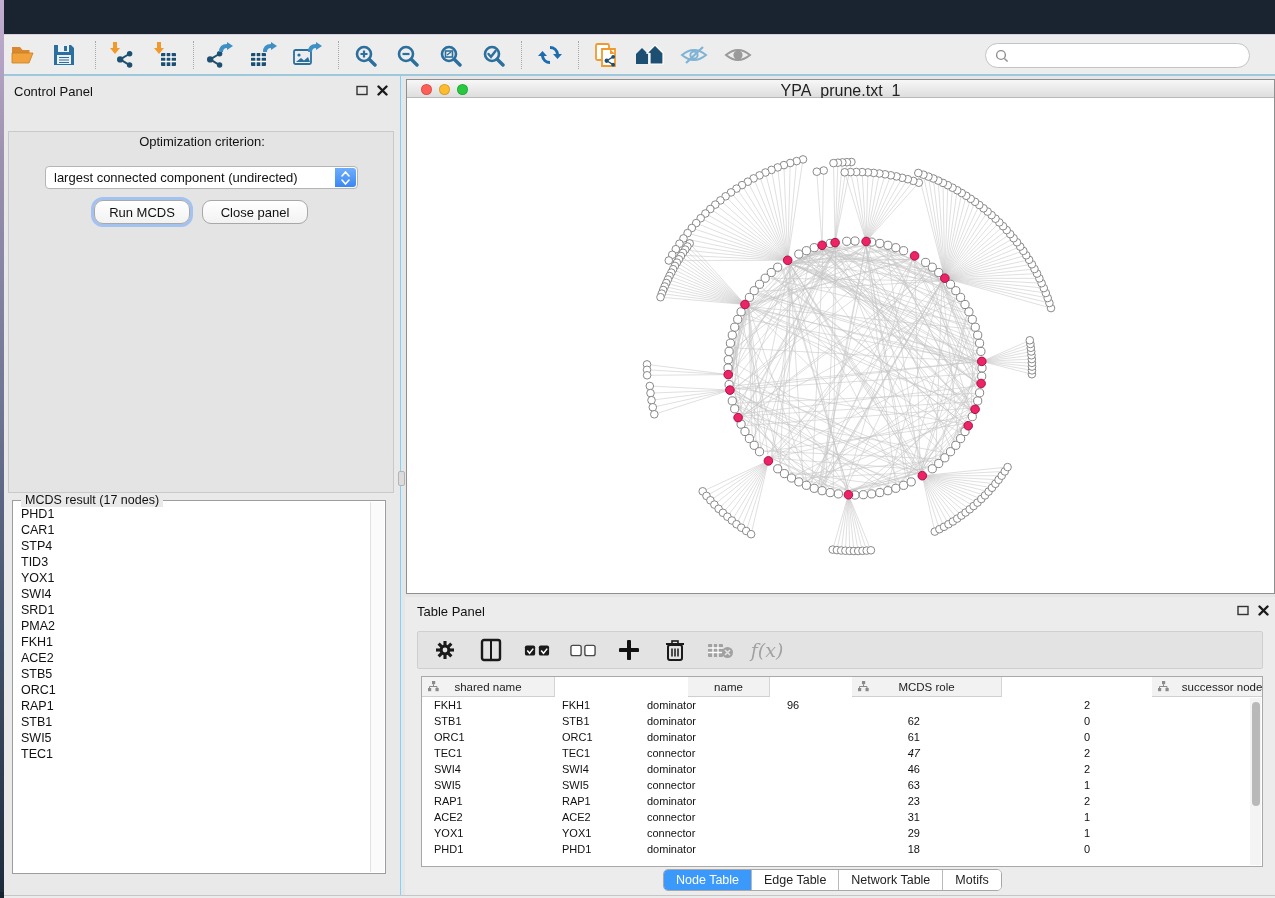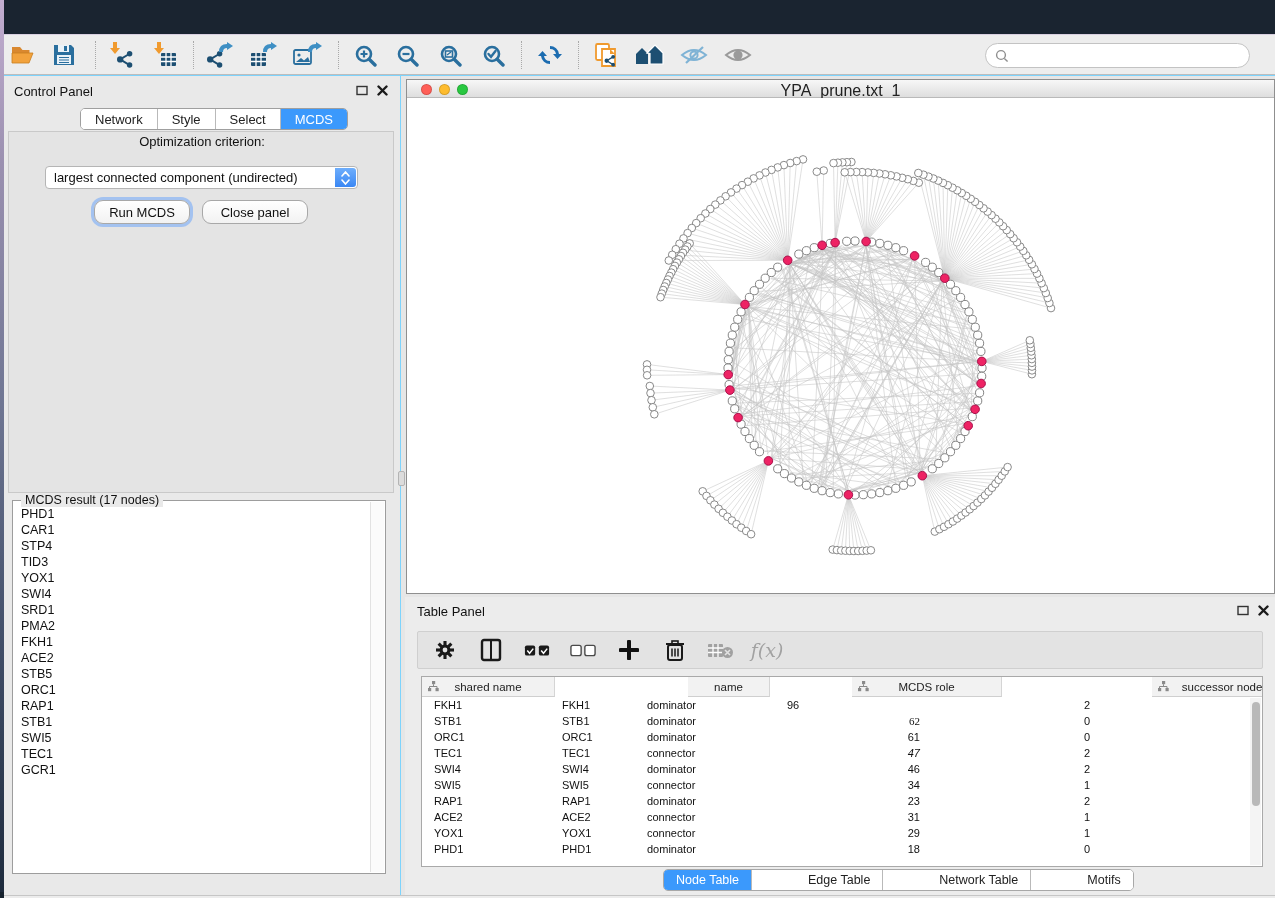--- a/index.html
+++ b/index.html
@@ -68,21 +68,21 @@
   .tpt-btn { display:flex; align-items:center; justify-content:center; width:26px; height:28px; }
   #tbl { position:absolute; left:16px; top:79px; width:842px; height:191px; background:#fff; border:1px solid #a9a9a9; overflow:hidden; }
   #tbl-header { position:absolute; left:0; top:0; height:20px; display:flex; }
   .th { height:20px; background:#f2f2f2; border-right:1px solid #d5d5d5; border-bottom:1px solid #cfcfcf; position:relative; display:flex; align-items:center; justify-content:center; font-size:11.5px; color:#222; }
   .th .shared-ic { position:absolute; left:6px; top:4px; }
   #tbl-rows { position:absolute; left:0; top:20px; width:100%; }
   .tr { position:absolute; left:0; width:100%; height:16px; }
   .td { position:absolute; top:0; height:16px; font-size:11px; color:#111; line-height:16px; white-space:nowrap; }
   #tbl-vscroll { position:absolute; right:1px; top:21px; width:11px; bottom:1px; background:#f4f4f4; }
   #tbl-vthumb { position:absolute; left:1.5px; width:8px; border-radius:4px; background:#b9b9b9; }
-  #tp-tabs { position:absolute; top:272px; height:22px; display:flex; border:1px solid #a8a8a8; border-radius:5px; overflow:hidden; background:#fff; left:258px;gap:44px; }
+  #tp-tabs { position:absolute; top:272px; height:22px; display:flex; border:1px solid #a8a8a8; border-radius:5px; overflow:hidden; background:#fff; left:258px; }
 
   svg { display:block; }
 </style>
 </head>
 <body>
 
 <div id="desktop-left" class="abs"></div>
 <div id="desktop-bottom" class="abs"></div>
 
 <div id="app" class="abs">
@@ -253,26 +253,20 @@
   <div id="control-panel" class="abs">
     <div id="cp-title">Control Panel</div>
     <div class="win-btns" style="left:352px; top:9px;">
       <svg width="12" height="11" viewBox="0 0 12 11">
           <rect x="1" y="1.5" width="10" height="8" fill="none" stroke="#333" stroke-width="1.4"></rect>
         </svg>
       <svg width="11" height="11" viewBox="0 0 11 11">
           <path d="M1.5,1.5 L9.5,9.5 M9.5,1.5 L1.5,9.5" stroke="#1a1a1a" stroke-width="2.4" stroke-linecap="round"></path>
         </svg>
     </div>
-    <div id="cp-tabs">
-        <div class="seg">Network</div>
-        <div class="seg">Style</div>
-        <div class="seg">Select</div>
-        <div class="seg sel">MCDS</div>
-      </div>
     <div id="cp-sub"></div>
     <div id="criterion">
       <span>largest connected component (undirected)</span>
       <span class="caps">
         <svg width="9" height="6" viewBox="0 0 9 6">
             <path d="M1,5 L4.5,1 L8,5" fill="none" stroke="#fff" stroke-width="1.6" stroke-linecap="round"></path>
           </svg>
         <svg width="9" height="6" viewBox="0 0 9 6">
             <path d="M1,1 L4.5,5 L8,1" fill="none" stroke="#fff" stroke-width="1.6" stroke-linecap="round"></path>
           </svg>
@@ -294,21 +288,20 @@
           <div class="mcds-item">SRD1</div>
           <div class="mcds-item">PMA2</div>
           <div class="mcds-item">FKH1</div>
           <div class="mcds-item">ACE2</div>
           <div class="mcds-item">STB5</div>
           <div class="mcds-item">ORC1</div>
           <div class="mcds-item">RAP1</div>
           <div class="mcds-item">STB1</div>
           <div class="mcds-item">SWI5</div>
           <div class="mcds-item">TEC1</div>
-          <div class="mcds-item">GCR1</div>
         </div>
       <div id="mcds-scroll"></div>
     </div>
   </div>
 
   <div id="right-area" class="abs">
 
     <div id="net-window">
       <div id="net-titlebar">
         <span class="tl" style="left: 14px; background: rgb(255, 95, 87); border: 1px solid rgba(0, 0, 0, 0.15);"></span>
@@ -1134,21 +1127,21 @@
               <div class="td" style="left:12px; width:121px;">FKH1</div>
               <div class="td" style="left:140px; width:75px;">FKH1</div>
               <div class="td" style="left:225px; width:140px;">dominator</div>
               <div class="td" style="left:365px; width:133px; text-align:left;">96</div>
               <div class="td" style="left:512px; width:156px; text-align:right;">2</div>
             </div>
             <div class="tr" style="top:16px;">
               <div class="td" style="left:12px; width:121px;">STB1</div>
               <div class="td" style="left:140px; width:75px;">STB1</div>
               <div class="td" style="left:225px; width:140px;">dominator</div>
-              <div class="td" style="left:365px; width:133px; text-align:right;font-family:Liberation Serif, serif;">62</div>
+              <div class="td" style="left:365px; width:133px; text-align:right;">62</div>
               <div class="td" style="left:512px; width:156px; text-align:right;">0</div>
             </div>
             <div class="tr" style="top:32px;">
               <div class="td" style="left:12px; width:121px;">ORC1</div>
               <div class="td" style="left:140px; width:75px;">ORC1</div>
               <div class="td" style="left:225px; width:140px;">dominator</div>
               <div class="td" style="left:365px; width:133px; text-align:right;">61</div>
               <div class="td" style="left:512px; width:156px; text-align:right;">0</div>
             </div>
             <div class="tr" style="top:48px;">
@@ -1162,21 +1155,21 @@
               <div class="td" style="left:12px; width:121px;">SWI4</div>
               <div class="td" style="left:140px; width:75px;">SWI4</div>
               <div class="td" style="left:225px; width:140px;">dominator</div>
               <div class="td" style="left:365px; width:133px; text-align:right;">46</div>
               <div class="td" style="left:512px; width:156px; text-align:right;">2</div>
             </div>
             <div class="tr" style="top:80px;">
               <div class="td" style="left:12px; width:121px;">SWI5</div>
               <div class="td" style="left:140px; width:75px;">SWI5</div>
               <div class="td" style="left:225px; width:140px;">connector</div>
-              <div class="td" style="left:365px; width:133px; text-align:right;">34</div>
+              <div class="td" style="left:365px; width:133px; text-align:right;">63</div>
               <div class="td" style="left:512px; width:156px; text-align:right;">1</div>
             </div>
             <div class="tr" style="top:96px;">
               <div class="td" style="left:12px; width:121px;">RAP1</div>
               <div class="td" style="left:140px; width:75px;">RAP1</div>
               <div class="td" style="left:225px; width:140px;">dominator</div>
               <div class="td" style="left:365px; width:133px; text-align:right;">23</div>
               <div class="td" style="left:512px; width:156px; text-align:right;">2</div>
             </div>
             <div class="tr" style="top:112px;">

